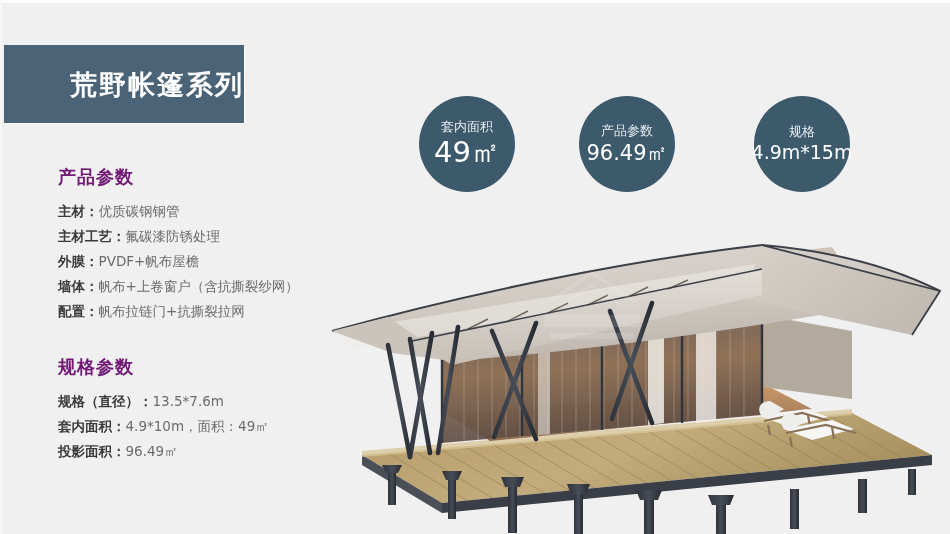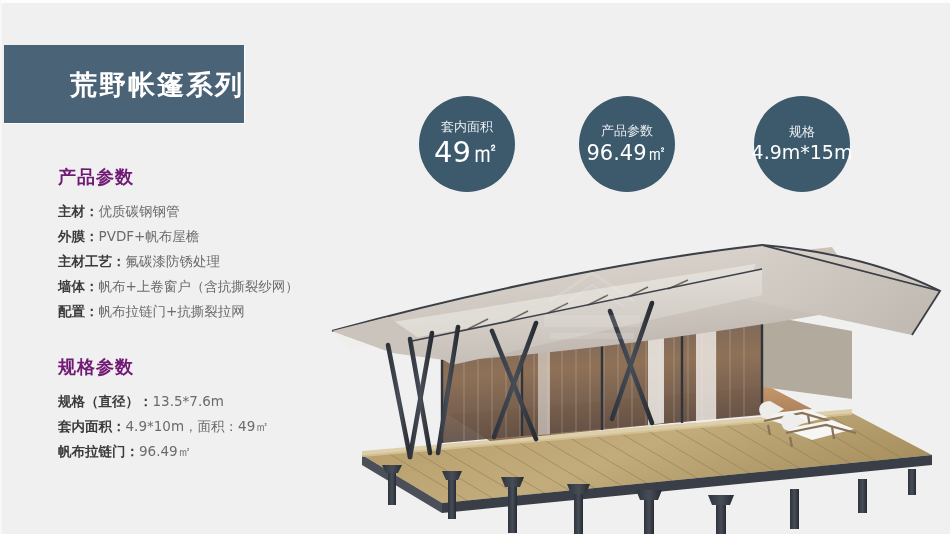--- a/index.html
+++ b/index.html
@@ -119,44 +119,44 @@
     <span class="title-text">荒野帐篷系列</span>
   </div>
 
   <div class="spec-block" id="product-block">
     <div class="block-heading">产品参数</div>
 
     <div class="spec-row">
       <span class="spec-label">主材：</span><span class="spec-value">优质碳钢钢管</span>
     </div>
     <div class="spec-row">
+      <span class="spec-label">主材工艺：</span><span class="spec-value">氟碳漆防锈处理</span>
+    </div>
+    <div class="spec-row">
       <span class="spec-label">外膜：</span><span class="spec-value">PVDF+帆布屋檐</span>
-    </div>
-    <div class="spec-row">
-      <span class="spec-label">主材工艺：</span><span class="spec-value">氟碳漆防锈处理</span>
     </div>
     <div class="spec-row">
       <span class="spec-label">墙体：</span><span class="spec-value">帆布+上卷窗户（含抗撕裂纱网）</span>
     </div>
     <div class="spec-row">
       <span class="spec-label">配置：</span><span class="spec-value">帆布拉链门+抗撕裂拉网</span>
     </div>
   </div>
 
   <div class="spec-block" id="size-block">
     <div class="block-heading">规格参数</div>
 
     <div class="spec-row">
       <span class="spec-label">规格（直径）：</span><span class="spec-value">13.5*7.6m</span>
     </div>
     <div class="spec-row">
       <span class="spec-label">套内面积：</span><span class="spec-value">4.9*10m，面积：49㎡</span>
     </div>
     <div class="spec-row">
-      <span class="spec-label">帆布拉链门：</span><span class="spec-value">96.49㎡</span>
+      <span class="spec-label">投影面积：</span><span class="spec-value">96.49㎡</span>
     </div>
   </div>
 
   <div class="badge" id="badge-interior-area">
     <span class="badge-label">套内面积</span>
     <span class="badge-value">49㎡</span>
   </div>
   <div class="badge" id="badge-projection-area">
     <span class="badge-label">产品参数</span>
     <span class="badge-value">96.49㎡</span>

